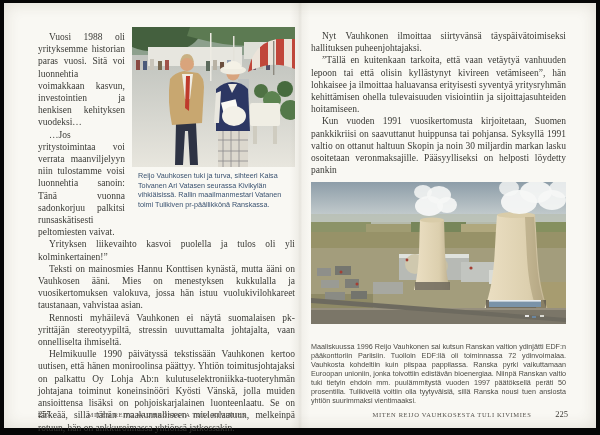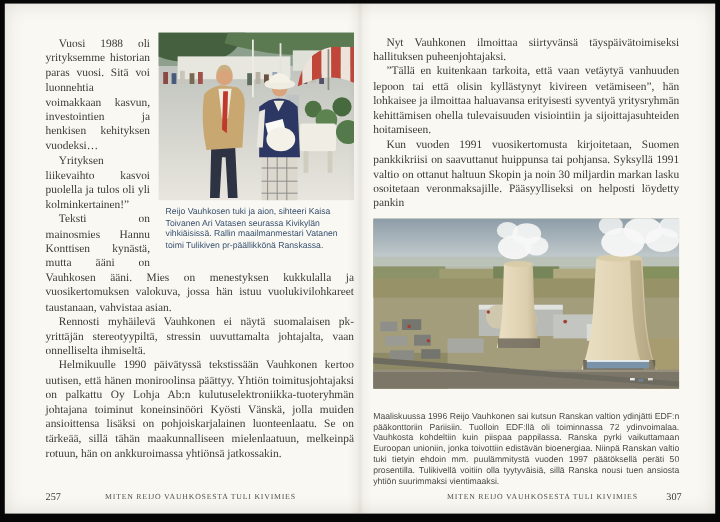--- a/index.html
+++ b/index.html
@@ -139,24 +139,25 @@
               <path d="M84,62 Q92,55 100,55 Q110,55 116,62 L118,104 L84,104 Z" fill="#2c3763"></path>
               <path d="M96,57 L105,57 L100,66 Z" fill="#ece9df"></path>
               <path d="M84,66 L89,64 L87,96 L82,96 Z" fill="#e9e7df"></path>
               <rect x="90" y="74" width="15" height="11" fill="#fbfaf4" transform="rotate(-14 97 79)"></rect>
               <ellipse cx="102" cy="89" rx="12" ry="10" fill="#f3f1e8"></ellipse>
               <circle cx="101" cy="47" r="6.5" fill="#d8a47e"></circle>
               <ellipse cx="101" cy="43" rx="13" ry="4.5" fill="#efece1"></ellipse>
               <path d="M92,42 a9,8 0 0 1 18,0 Z" fill="#f4f1e6"></path>
             </g>
           </svg>
-          <p class="caption caption-blue">Reijo Vauhkosen tuki ja aion, sihteeri Kaisa Toivanen Ari Vatasen seurassa Kivikylän vihkiäisissä. Rallin maailmanmestari Vatanen toimi Tulikiven pr-päällikkönä Ranskassa.</p>
+          <p class="caption caption-blue">Reijo Vauhkosen tuki ja turva, sihteeri Kaisa Toivanen Ari Vatasen seurassa Kivikylän vihkiäisissä. Rallin maailmanmestari Vatanen toimi Tulikiven pr-päällikkönä Ranskassa.</p>
         </div>
 
         <p class="body">Vuosi 1988 oli yrityksemme historian paras vuosi. Sitä voi luonnehtia voimakkaan kasvun, investointien ja henkisen kehityksen vuodeksi…</p>
+        <p class="body">…Jos yritystoimintaa voi verrata maanviljelyyn niin tulostamme voisi luonnehtia sanoin: Tänä vuonna sadonkorjuu palkitsi runsaskätisesti peltomiesten vaivat.</p>
         <p class="body">Yrityksen liikevaihto kasvoi puolella ja tulos oli yli kolminkertainen!”</p>
         <p class="body">Teksti on mainosmies Hannu Konttisen kynästä, mutta ääni on Vauhkosen ääni. Mies on menestyksen kukkulalla ja vuosikertomuksen valokuva, jossa hän istuu vuolukivilohkareet taustanaan, vahvistaa asian.</p>
         <p class="body">Rennosti myhäilevä Vauhkonen ei näytä suomalaisen pk-yrittäjän stereotyypiltä, stressin uuvuttamalta johtajalta, vaan onnelliselta ihmiseltä.</p>
         <p class="body">Helmikuulle 1990 päivätyssä tekstissään Vauhkonen kertoo uutisen, että hänen moniroolinsa päättyy. Yhtiön toimitusjohtajaksi on palkattu Oy Lohja Ab:n kulutuselektroniikka-tuoteryhmän johtajana toiminut koneinsinööri Kyösti Vänskä, jolla muiden ansioittensa lisäksi on pohjoiskarjalainen luonteenlaatu. Se on tärkeää, sillä tähän maakunnalliseen mielenlaatuun, melkeinpä rotuun, hän on ankkuroimassa yhtiönsä jatkossakin.</p>
       </div>
 
       <div class="footer">
         <span class="pagenum pagenum-left">257</span>
         <span class="running running-left">MITEN REIJO VAUHKOSESTA TULI KIVIMIES</span>
       </div>
@@ -244,19 +245,19 @@
             <rect x="221" y="134" width="4" height="2" fill="#6a86a0"></rect>
             <rect x="229" y="133" width="4" height="2" fill="#d9d9d2"></rect>
           </g>
         </svg>
 
         <p class="caption caption-gray">Maaliskuussa 1996 Reijo Vauhkonen sai kutsun Ranskan valtion ydinjätti EDF:n pääkonttoriin Pariisiin. Tuolloin EDF:llä oli toiminnassa 72 ydinvoimalaa. Vauhkosta kohdeltiin kuin piispaa pappilassa. Ranska pyrki vaikuttamaan Euroopan unioniin, jonka toivottiin edistävän bioenergiaa. Niinpä Ranskan valtio tuki tietyin ehdoin mm. puulämmitystä vuoden 1997 päätöksellä peräti 50 prosentilla. Tulikivellä voitiin olla tyytyväisiä, sillä Ranska nousi tuen ansiosta yhtiön suurimmaksi vientimaaksi.</p>
       </div>
 
       <div class="footer">
         <span class="running running-right">MITEN REIJO VAUHKOSESTA TULI KIVIMIES</span>
-        <span class="pagenum pagenum-right">307</span>
+        <span class="pagenum pagenum-right">225</span>
       </div>
     </div>
 
     <div class="gutter"></div>
   </div>
 </div>
 
 </body></html>

